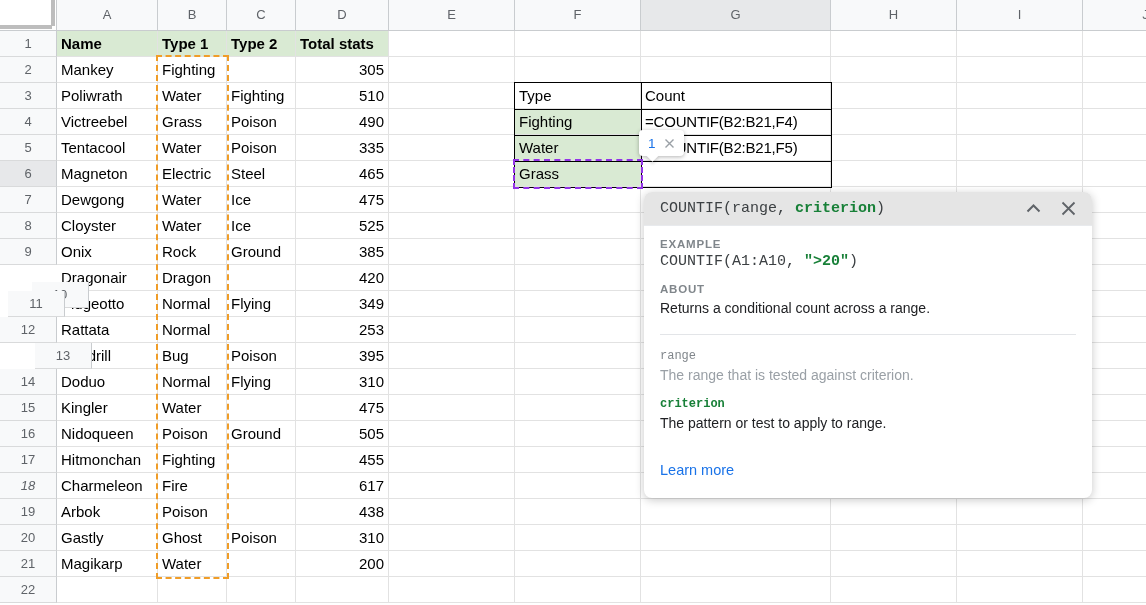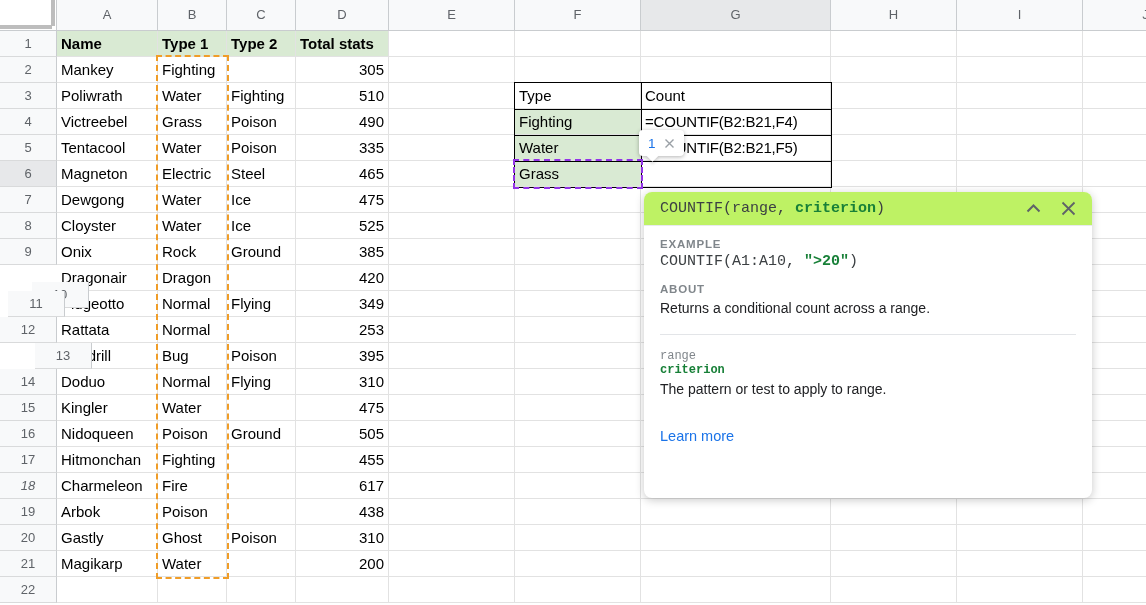--- a/index.html
+++ b/index.html
@@ -50,21 +50,21 @@
                  box-shadow:0 1px 4px rgba(0,0,0,.3); z-index:5; display:flex; align-items:center;
                  padding:0 9px; }
   .preview-tip::after { content:""; position:absolute; left:9px; bottom:-4px; width:9px; height:9px;
                  background:#fff; transform:rotate(45deg); box-shadow:2px 2px 3px rgba(0,0,0,.12); }
   .tip-val { font-size:13.5px; color:#1a73e8; position:relative; z-index:1; }
   .tip-x { margin-left:8px; position:relative; z-index:1; display:flex; align-items:center; cursor:pointer; }
 
   
   .help-popup { position:absolute; left:644px; top:192px; width:448px; height:306px; background:#fff;
                 border-radius:8px; box-shadow:0 2px 10px rgba(0,0,0,.22); z-index:6; overflow:hidden; }
-  .hp-header { height:34px; background:#bef264; display:flex; align-items:center; padding:0 16px;
+  .hp-header { height:34px; background:#e5e5e5; display:flex; align-items:center; padding:0 16px;
                border-bottom:1px solid #e8eaed;text-align:right; }
   .hp-sig { font-family:"Liberation Mono","DejaVu Sans Mono",monospace; font-size:15px; color:#3c4043; }
   .hp-sig .green { color:#188038; font-weight:bold; }
   .hp-icons { margin-left:auto; display:flex; align-items:center; gap:20px; }
   .hp-icon { display:flex; align-items:center; cursor:pointer; }
   .hp-body { padding:12px 16px 0; }
   .hp-label { font-size:11.5px; font-weight:bold; letter-spacing:.8px; color:#80868b; }
   .hp-code { font-family:"Liberation Mono","DejaVu Sans Mono",monospace; font-size:15px; color:#3c4043;
              margin-top:3px; }
   .hp-code .green { color:#188038; font-weight:bold; }
@@ -381,19 +381,20 @@
         </span>
       </span>
     </div>
     <div class="hp-body">
       <div class="hp-label">EXAMPLE</div>
       <div class="hp-code"><span>COUNTIF(A1:A10, </span><span class="green">"&gt;20"</span><span>)</span></div>
       <div class="hp-label hp-about-label">ABOUT</div>
       <div class="hp-text">Returns a conditional count across a range.</div>
       <div class="hp-divider"></div>
       <div class="hp-param">range</div>
+      <div class="hp-desc">The range that is tested against criterion.</div>
       <div class="hp-param active">criterion</div>
       <div class="hp-desc active">The pattern or test to apply to range.</div>
       <a class="hp-learn">Learn more</a>
     </div>
   </div>
 
 </div>
 
 </body></html>

